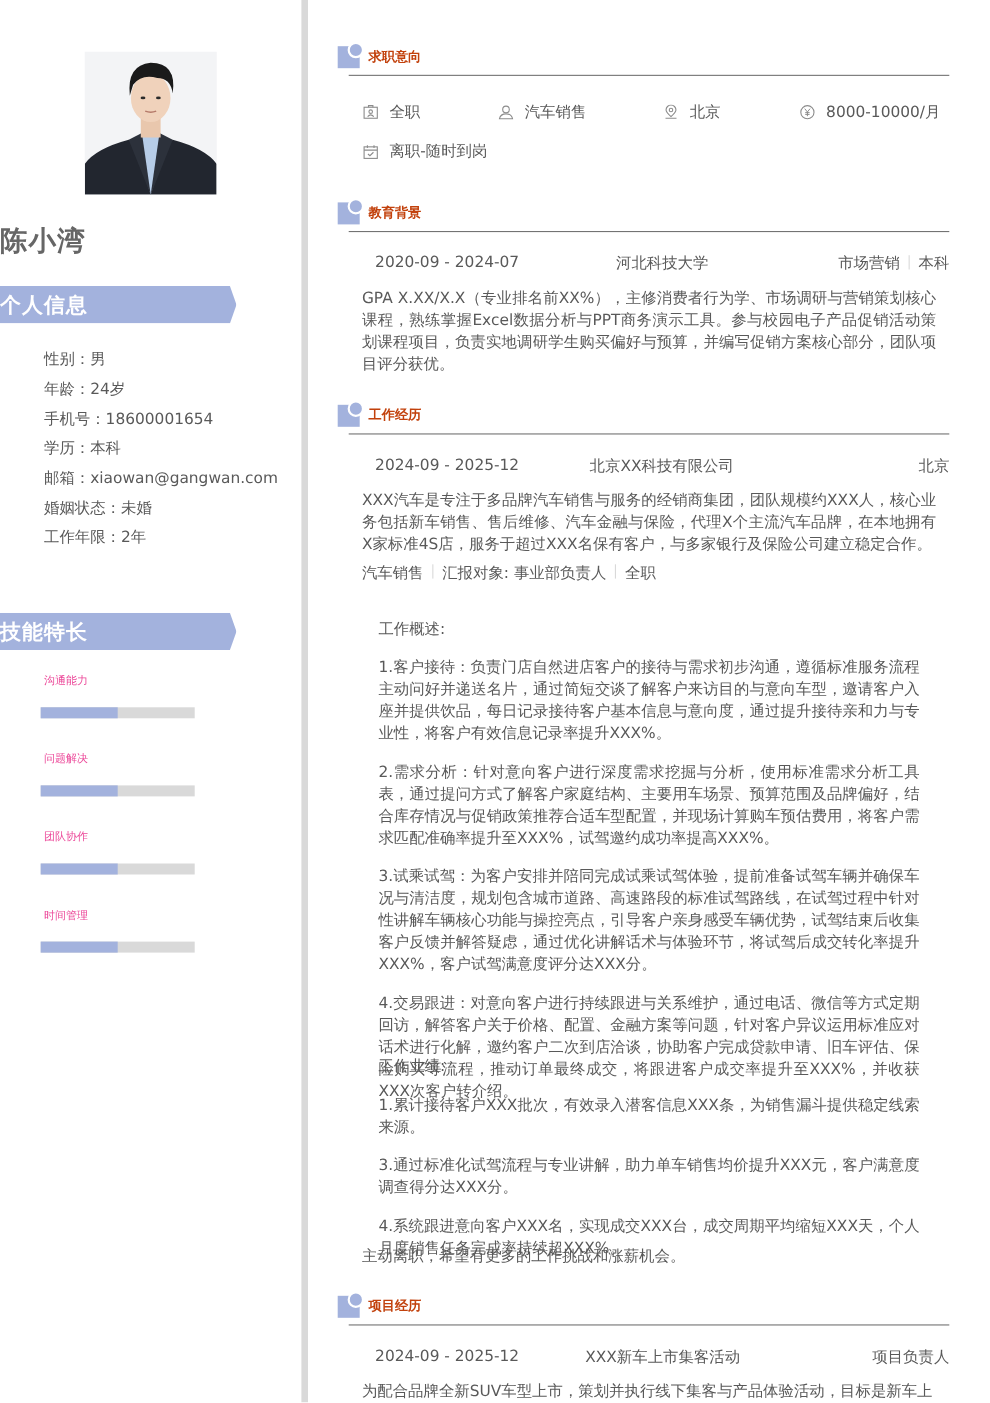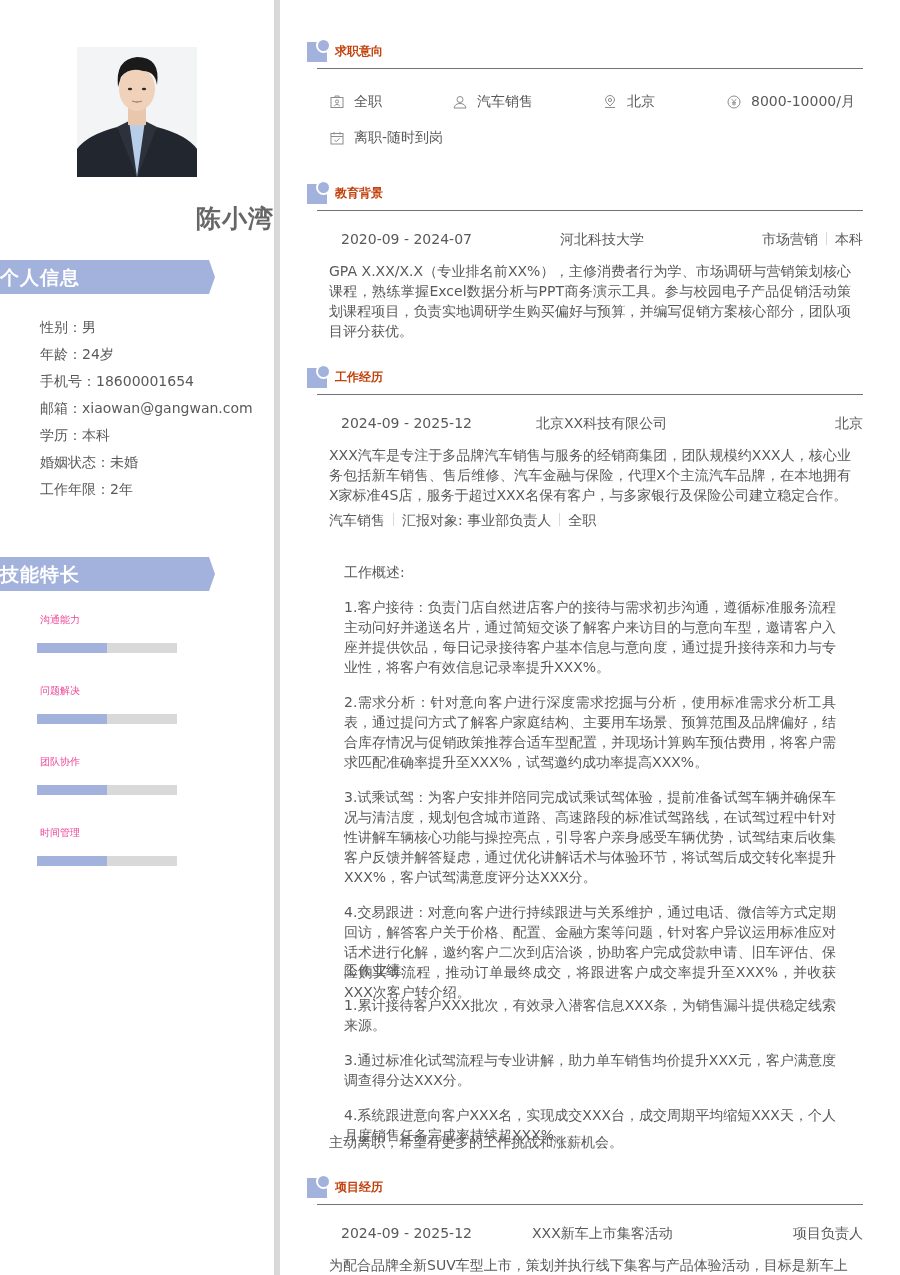--- a/index.html
+++ b/index.html
@@ -6,21 +6,21 @@
   html, body { width: 900px; height: 1275px; overflow: hidden; background: #ffffff; }
   body { font-family: "DejaVu Sans", "Liberation Sans", sans-serif; color: #595959; position: relative; }
 
   
   .sidebar { position: absolute; left: 0; top: 0; width: 274px; height: 1275px; background: #fff; }
   .divider-strip { position: absolute; left: 274px; top: 0; width: 6px; height: 1275px; background: #d9d9d9; }
 
   .photo { position: absolute; left: 77px; top: 47px; width: 120px; height: 130px; overflow: hidden; background: #f4f5f7; }
   .photo svg { display: block; }
 
-  .name { position: absolute; left: 0; width: 274px; top: 202px; text-align: right; font-size: 25px; font-weight: bold; color: #666666; letter-spacing: 1px; }
+  .name { position: absolute; left: 0; width: 274px; top: 202px; text-align: left; font-size: 25px; font-weight: bold; color: #666666; letter-spacing: 1px; }
 
   .banner { position: absolute; left: 0; width: 215px; height: 34px; background: #a3b2dd;
     clip-path: polygon(0 0, 209px 0, 215px 50%, 209px 100%, 0 100%); }
   .banner span { position: absolute; left: 0; width: 255px; text-align: left; top: 5px; font-size: 19px; font-weight: bold; color: #ffffff; letter-spacing: 1px; }
   .banner.b1 { top: 260px; }
   .banner.b2 { top: 557px; }
 
   .info-list { position: absolute; left: 40px; top: 314px; }
   .info-row { font-size: 14px; line-height: 27px; height: 27px; color: #595959; white-space: nowrap; }
 
@@ -81,22 +81,22 @@
   <div class="name">陈小湾</div>
 
   <div class="banner b1">
     <span>个人信息</span>
   </div>
 
   <div class="info-list">
     <div class="info-row">性别：男</div>
     <div class="info-row">年龄：24岁</div>
     <div class="info-row">手机号：18600001654</div>
+    <div class="info-row">学历：本科</div>
     <div class="info-row">邮箱：xiaowan@gangwan.com</div>
-    <div class="info-row">学历：本科</div>
     <div class="info-row">婚姻状态：未婚</div>
     <div class="info-row">工作年限：2年</div>
   </div>
 
   <div class="banner b2">
     <span>技能特长</span>
   </div>
 
   <div class="skills">
     <div class="skill">

